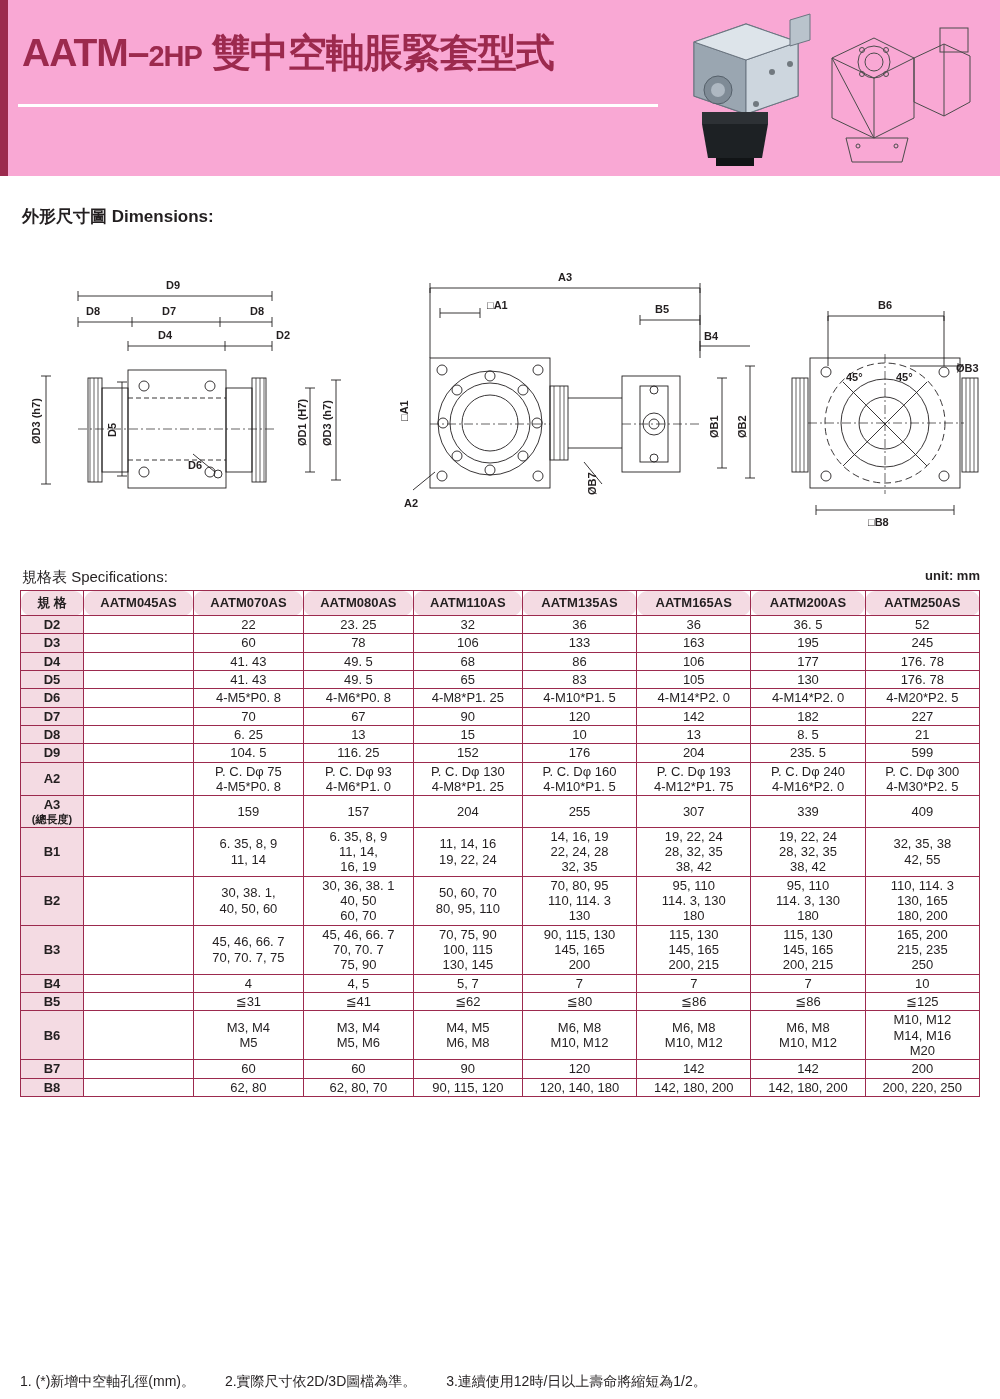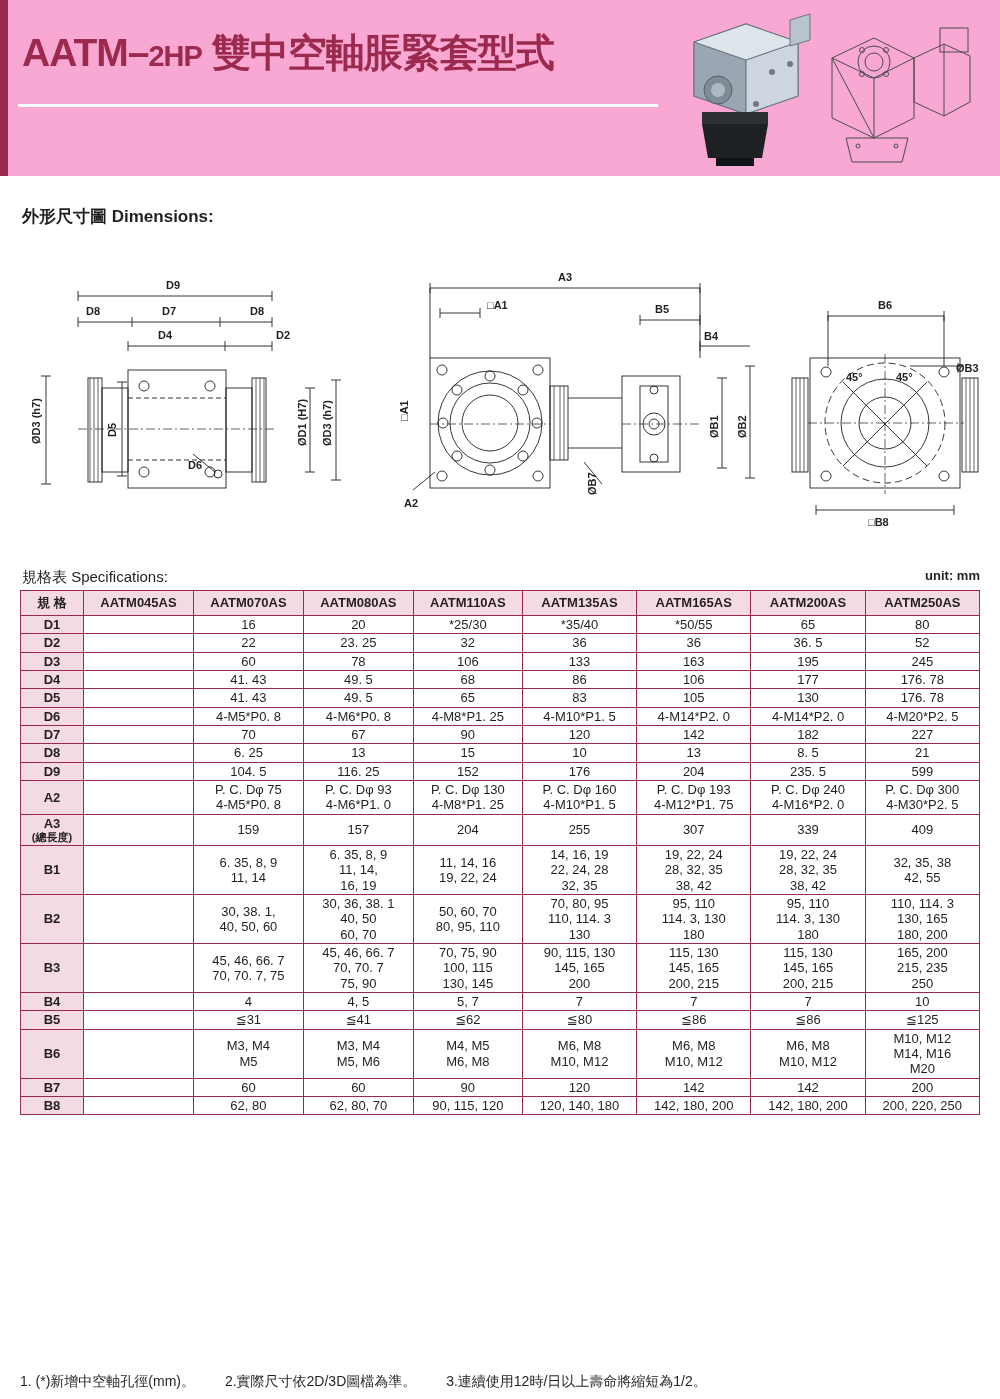--- a/index.html
+++ b/index.html
@@ -63,20 +63,21 @@
     text-align:center;
     vertical-align:middle;
     padding:1px 2px;
     line-height:1.18;
   }
   table.spec thead th{
     background:#f4dbe3;
     font-weight:bold;
     height:22px;
     font-size:13px;
+    border-radius:11px;
   }
   table.spec tbody th{
     background:#f4dbe3;
     font-weight:bold;
     width:58px;
   }
   td.val{background:#ffffff;white-space:pre-line;}
   .rowlbl-sub{font-size:11px;display:block;}
   
   .notes{
@@ -334,31 +335,20 @@
       <th>AATM080AS</th>
       <th>AATM110AS</th>
       <th>AATM135AS</th>
       <th>AATM165AS</th>
       <th>AATM200AS</th>
       <th>AATM250AS</th>
     </tr>
   </thead>
   <tbody id="spec-body">
       <tr>
-        <th>D1</th>
-        <td class="val"></td>
-        <td class="val">16</td>
-        <td class="val">20</td>
-        <td class="val">*25/30</td>
-        <td class="val">*35/40</td>
-        <td class="val">*50/55</td>
-        <td class="val">65</td>
-        <td class="val">80</td>
-      </tr>
-      <tr>
         <th>D2</th>
         <td class="val"></td>
         <td class="val">22</td>
         <td class="val">23. 25</td>
         <td class="val">32</td>
         <td class="val">36</td>
         <td class="val">36</td>
         <td class="val">36. 5</td>
         <td class="val">52</td>
       </tr>

